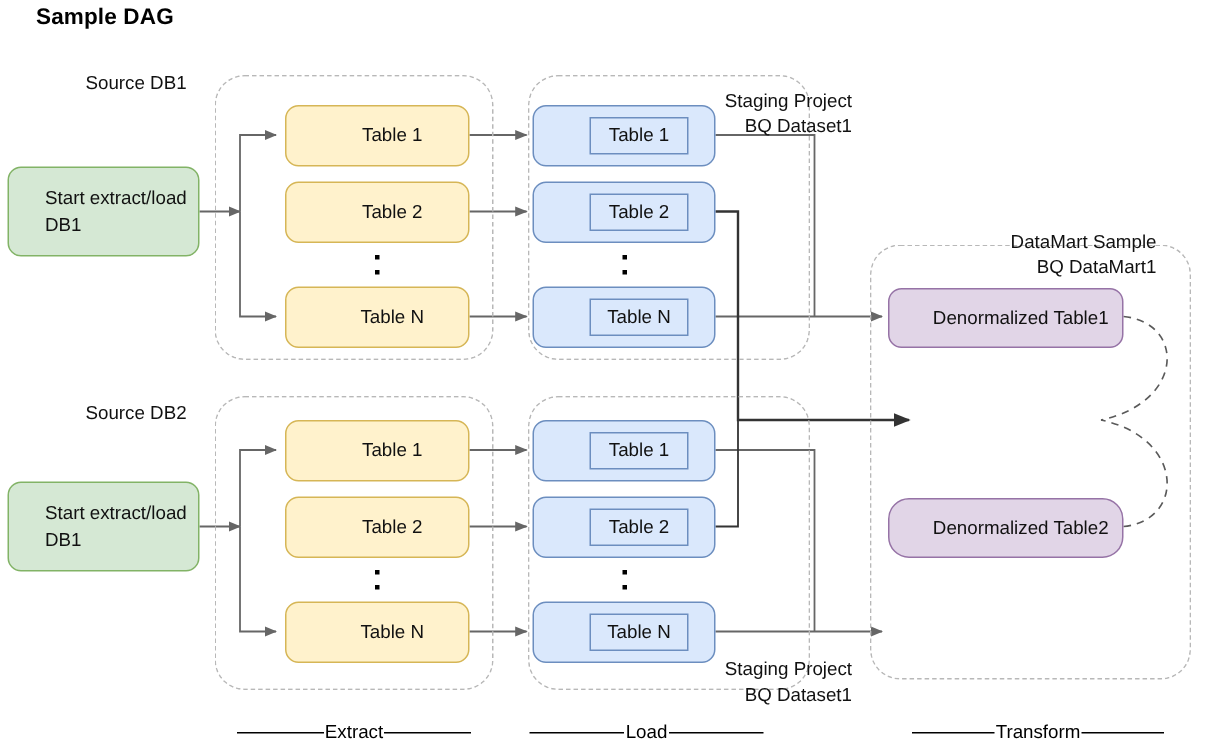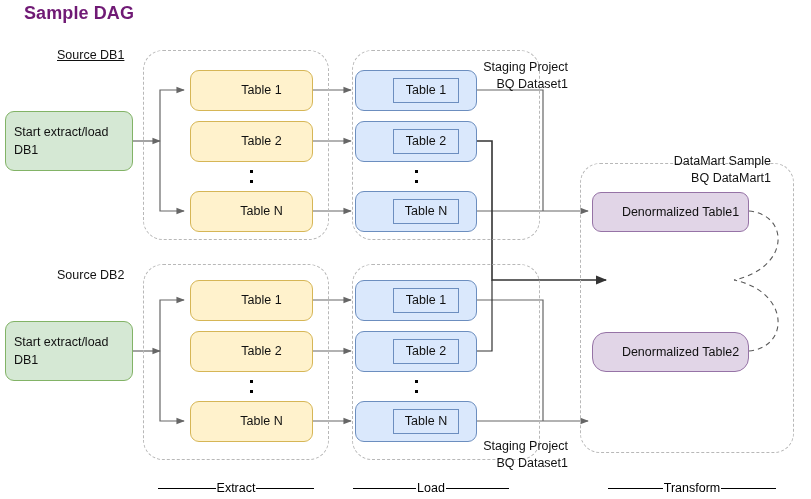--- a/index.html
+++ b/index.html
@@ -31,21 +31,21 @@
     position: absolute;
     box-sizing: border-box;
     border-radius: 9px;
     display: flex;
     align-items: center;
     font-size: 12.5px;
     color: #111111;
     line-height: 1.45;
   }
   .node.center { justify-content: center; padding-left: 20px; }
-  .node.left  { justify-content: center; padding-left: 8px; }
+  .node.left  { justify-content: center; padding-left: 24px; }
 
   .node-green  { background: #d5e8d4; border: 1.3px solid #82b366; }
   .node-yellow { background: #fff2cc; border: 1.3px solid #d6b656; }
   .node-blue   { background: #dae8fc; border: 1.3px solid #6c8ebf; }
   .node-purple { background: #e1d5e7; border: 1.3px solid #9673a6; align-items: center; }
 
   .inner-box {
     box-sizing: border-box;
     border: 1.1px solid #6c8ebf;
     background: #dae8fc;
@@ -70,23 +70,23 @@
     color: #111111;
     line-height: 1.35;
     white-space: pre-line;
   }
   .caption.right { text-align: right; }
 
   #page-title {
     position: absolute;
     left: 24px;
     top: 3px;
-    font-size: 18px;
+    font-size: 15px;
     font-weight: bold;
-    color: #701a75;
+    color: #000000;
     letter-spacing: 0.1px;
   }
 
   .ellipsis {
     position: absolute;
     width: 10px;
     text-align: center;
     font-size: 15px;
     color: #000;
     line-height: 6px;
@@ -166,21 +166,21 @@
       <path d="M 749 351 C 790 347 790 292 734 280"></path>
     </g>
   </svg>
 
   <div class="group" style="left:143px; top:50px; width:186px; height:190px;"></div>
   <div class="group" style="left:352px; top:50px; width:188px; height:190px;"></div>
   <div class="group" style="left:143px; top:264px; width:186px; height:196px;"></div>
   <div class="group" style="left:352px; top:264px; width:188px; height:196px;"></div>
   <div class="group" style="left:580px; top:163px; width:214px; height:290px;"></div>
 
-  <div class="caption" style="left:57px; top:47px;text-decoration:underline;">Source DB1</div>
+  <div class="caption" style="left:57px; top:47px;">Source DB1</div>
   <div class="caption" style="left:57px; top:267px;">Source DB2</div>
   <div class="caption right" style="left:418px; top:59px; width:150px;">Staging Project
 BQ Dataset1</div>
   <div class="caption right" style="left:418px; top:438px; width:150px;">Staging Project
 BQ Dataset1</div>
   <div class="caption right" style="left:628px; top:153px; width:143px;">DataMart Sample
 BQ DataMart1</div>
 
   <div class="node node-green left" style="left:5px; top:111px; width:128px; height:60px;">
     <span>Start extract/load DB1</span>

